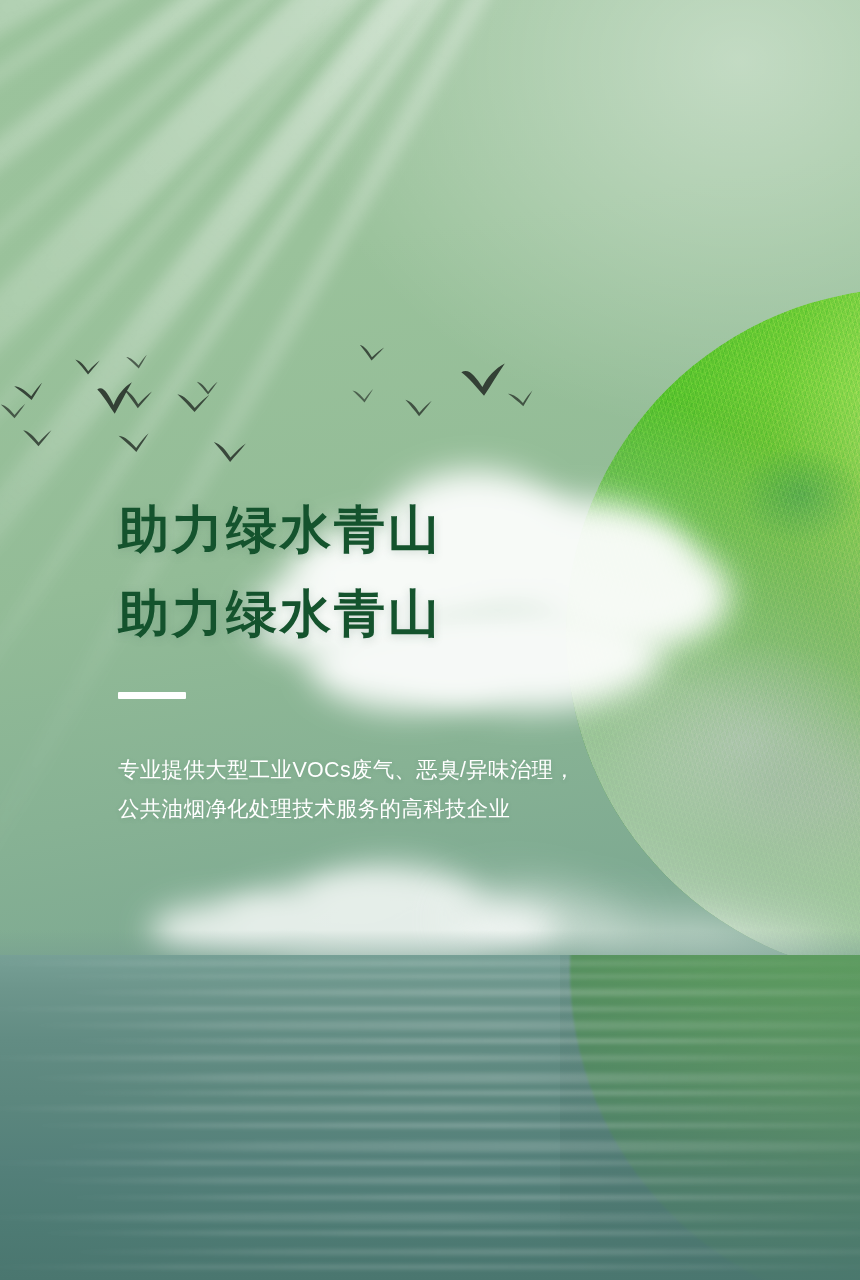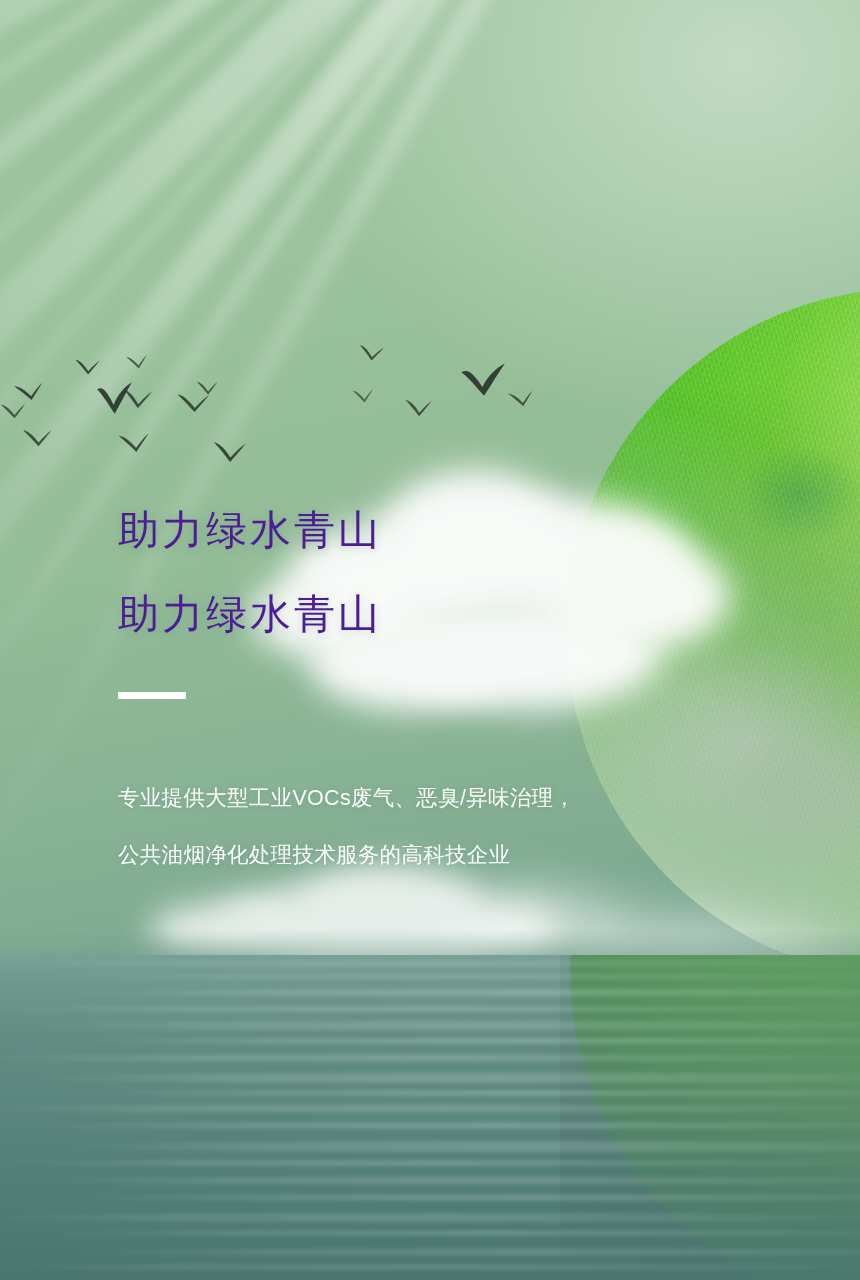--- a/index.html
+++ b/index.html
@@ -152,36 +152,36 @@
     filter:blur(1px);
   }
   .reflect-mask{
     position:absolute; inset:0;
     background:linear-gradient(180deg, rgba(94,132,122,.25) 0%, rgba(86,126,118,.55) 38%, rgba(78,120,113,.82) 70%, rgba(74,118,111,.96) 100%);
   }
 
   
   .content{ position:absolute; left:118px; top:488px; width:640px; }
   .headline{
-    color:#4c1d95;
-    font-size:41px;
-    font-weight:400;
+    color:#14532d;
+    font-size:51px;
+    font-weight:700;
     line-height:84px;
     letter-spacing:3px;
     text-shadow:0 2px 10px rgba(70,110,90,.22);
     white-space:nowrap;
   }
   .divider{
     margin-top:36px;
     width:68px; height:7px;
     background:#ffffff;
     border-radius:1px;
   }
   .subtitle{
-    margin-top:80px;
+    margin-top:52px;
     color:#ffffff;
     font-size:21.5px;
     font-weight:400;
     line-height:39px;
     letter-spacing:.3px;
     text-shadow:0 1px 5px rgba(70,110,90,.20);
     white-space:nowrap;
   }
 </style>
 </head>
@@ -350,16 +350,16 @@
       <div class="rip" style="top: 276px; height: 4px; opacity: 0.3; left: 2%;"></div>
       <div class="rip" style="top: 294px; height: 6px; opacity: 0.22; left: 6%;"></div>
       <div class="rip" style="top: 310px; height: 4px; opacity: 0.26; left: -4%;"></div>
     </div>
 
   <div class="content">
     <div class="headline">助力绿水青山</div>
     <div class="headline">助力绿水青山</div>
     <div class="divider"></div>
     <div class="subtitle">专业提供大型工业VOCs废气、恶臭/异味治理，</div>
-    <div class="subtitle" style="margin-top:18px">公共油烟净化处理技术服务的高科技企业</div>
+    <div class="subtitle" style="margin-top:0">公共油烟净化处理技术服务的高科技企业</div>
   </div>
 
 </div>
 
 </body></html>

